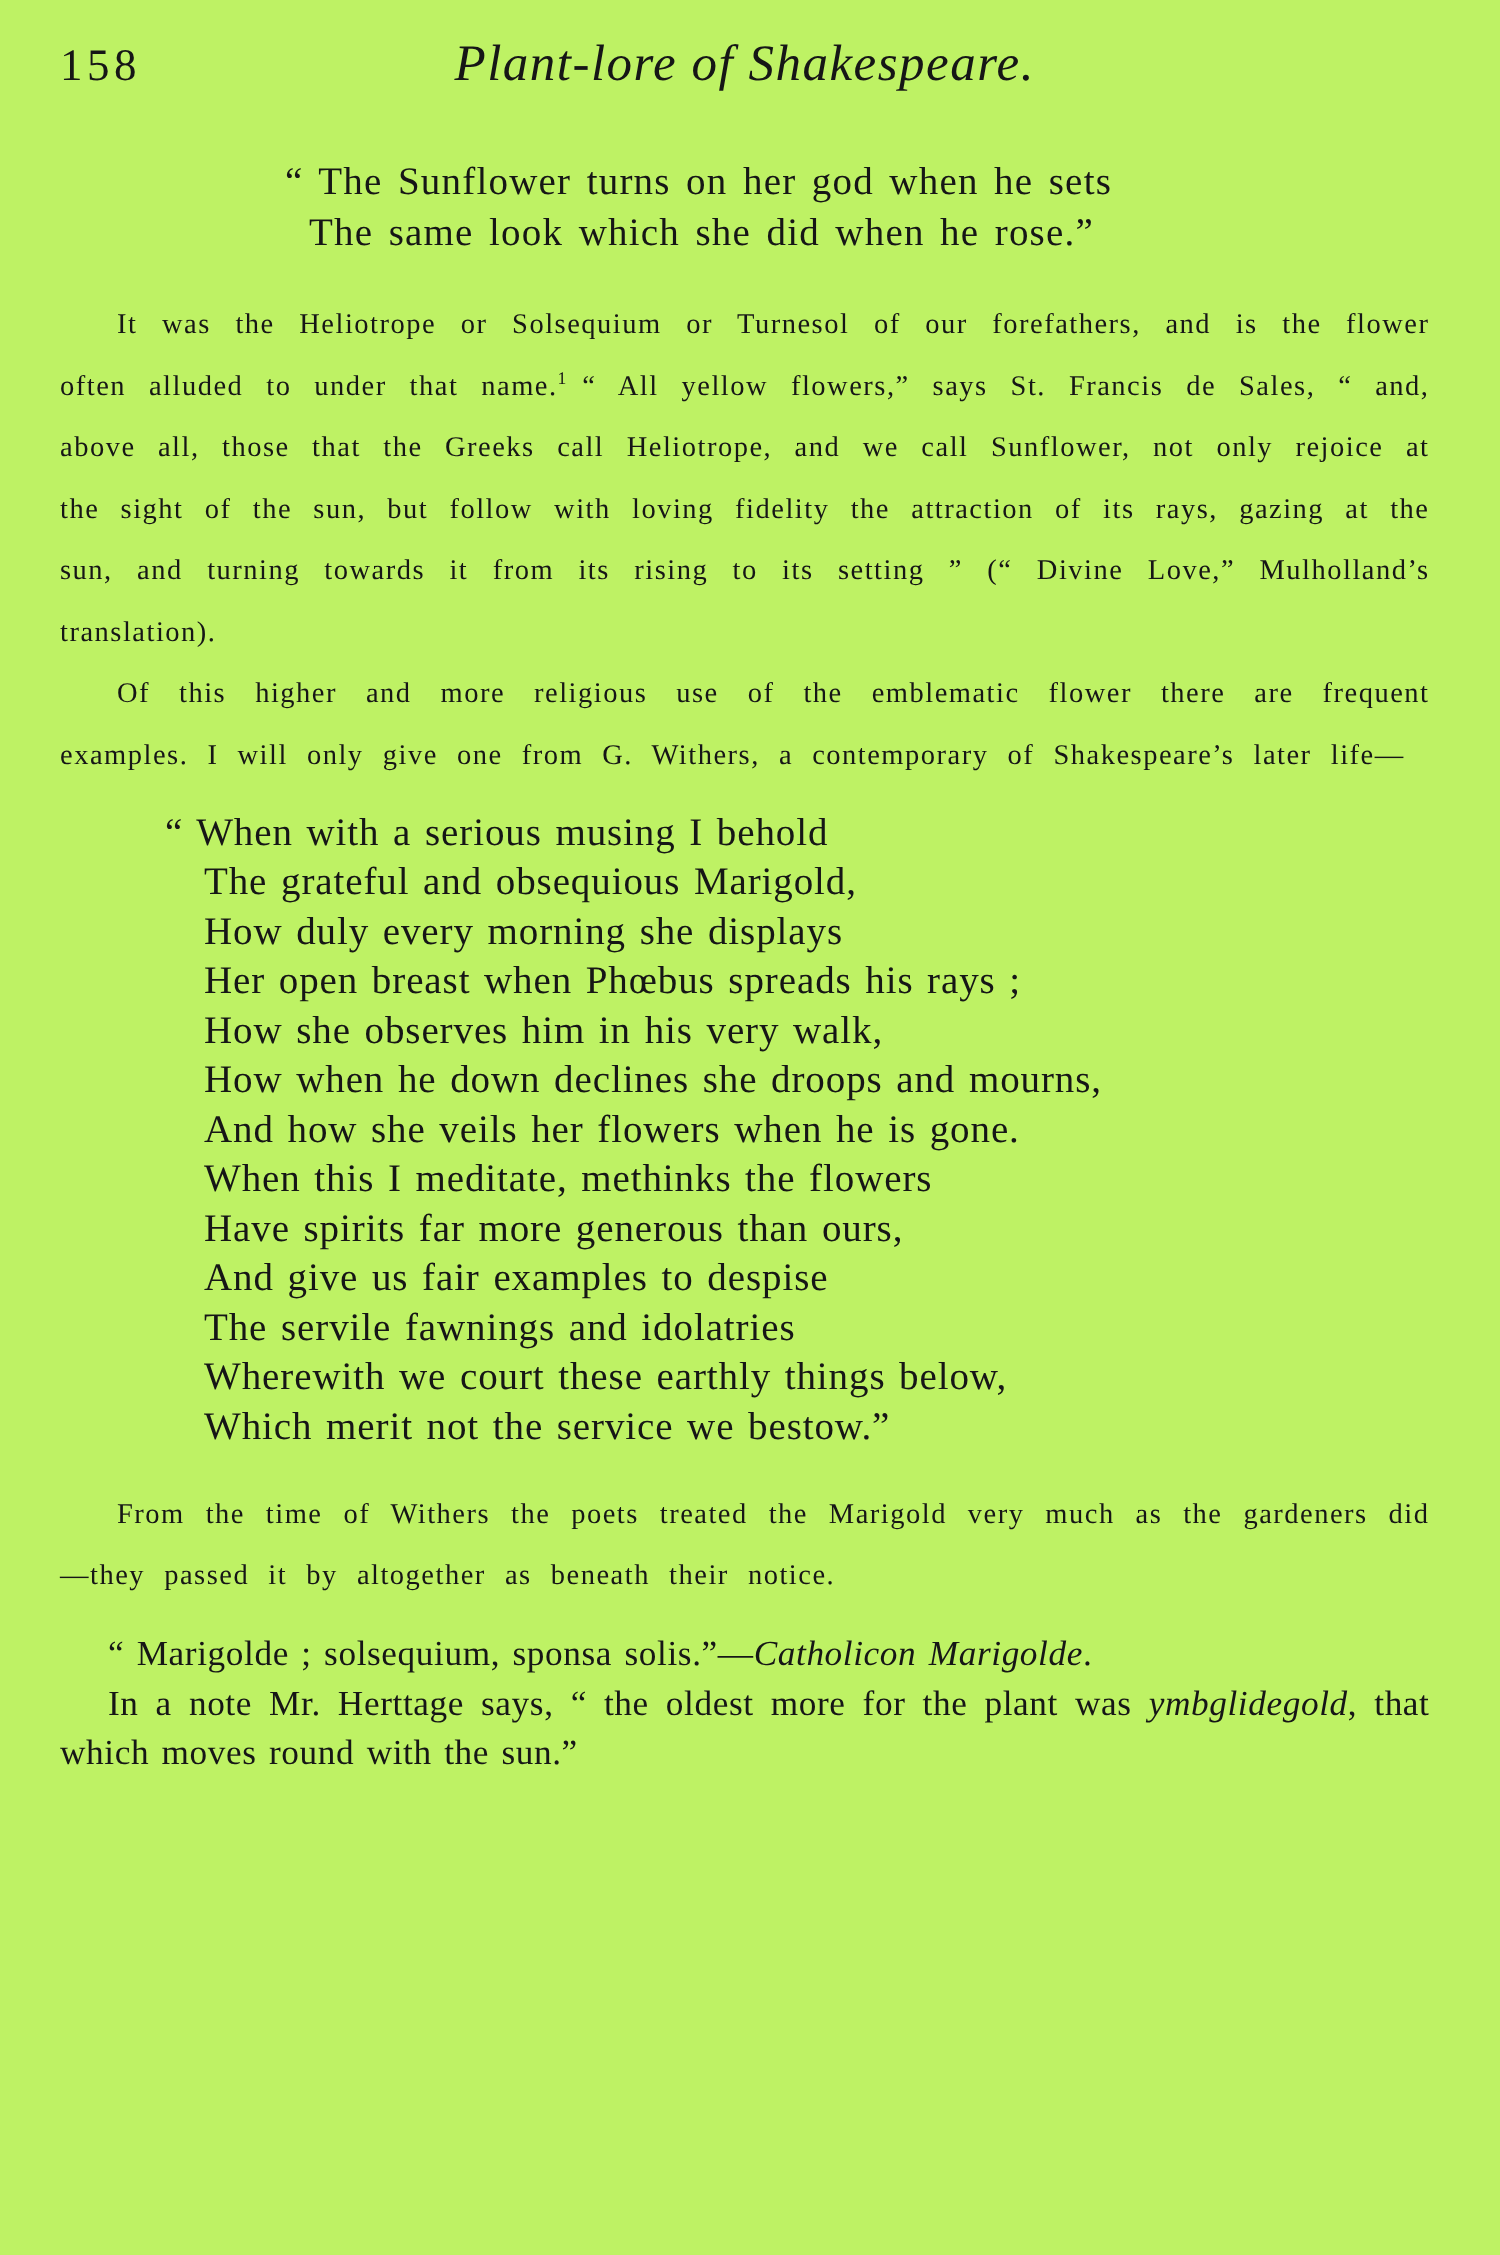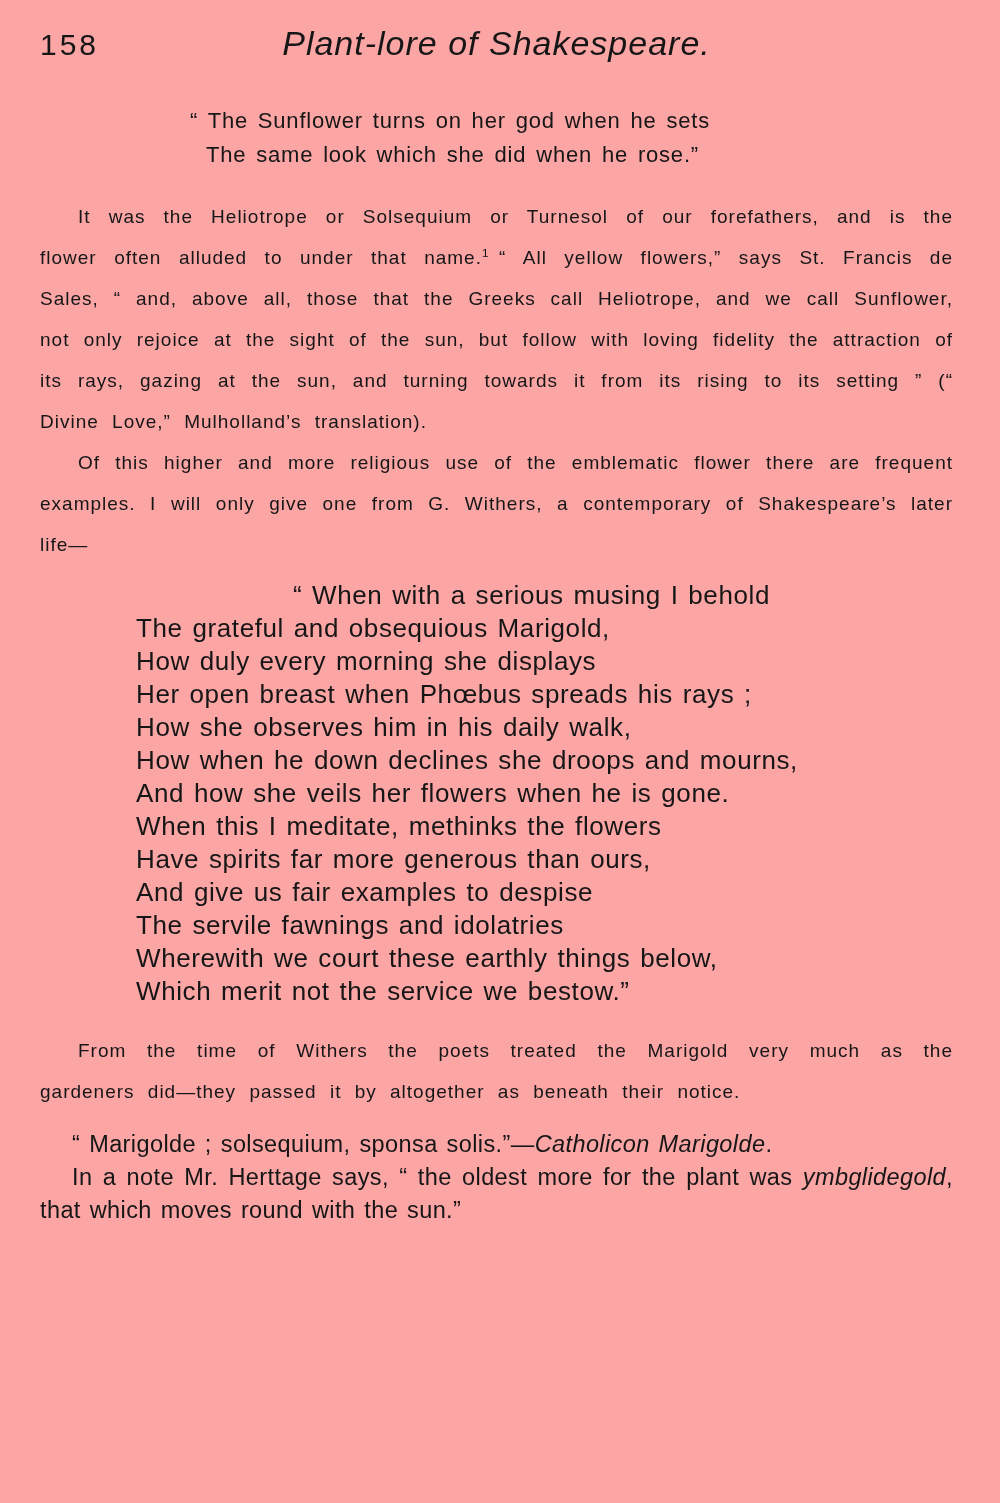--- a/index.html
+++ b/index.html
@@ -2,40 +2,40 @@
 <html><head>
 <meta charset="utf-8">
 <style>
   html, body { margin: 0; padding: 0; background: #ffffff; }
   .page {
     position: relative;
     width: 1000px;
     height: 1503px;
     box-sizing: border-box;
     padding: 24px 47px 0 40px;
-    background: #fca5a5;
+    background: #bef264;
     color: #161616;
-    font-family: Liberation Sans, sans-serif;
+    font-family: Liberation Serif, serif;
     overflow: hidden;
   }
   
   .running-head {
     display: flex;
     align-items: baseline;
     height: 40px;
     font-size: 30px;
   }
   .page-num { width: 130px; letter-spacing: 3px; }
   .head-title { flex: 1; text-align: center; font-style: italic; font-size: 34px; letter-spacing: 1px; }
   .head-spacer { width: 130px; }
 
   
   .epigraph {
     margin: 40px 0 0 150px;
-    font-size: 22px;
+    font-size: 26px;
     line-height: 34px;
     letter-spacing: 0.8px;
     word-spacing: 3px;
   }
   .epigraph-line + .epigraph-line { padding-left: 16px; }
 
   
   .para {
     margin: 0;
     font-size: 19px;
@@ -49,21 +49,21 @@
   .para-3 { margin-top: 22px; }
 
   
   .poem {
     margin: 14px 0 0 96px;
     font-size: 26px;
     line-height: 33px;
     letter-spacing: 0.6px;
     word-spacing: 2px;
   }
-  .poem-line:first-child { text-indent: -26px; text-align: center; }
+  .poem-line:first-child { text-indent: -26px; }
 
   
   .footnotes {
     margin-top: 16px;
     font-size: 23.5px;
     line-height: 33px;
     text-align: justify;
     letter-spacing: 0.4px;
     word-spacing: 2px;
   }
@@ -92,21 +92,21 @@
 
   <p class="para indent para-1"><span>It was the Heliotrope or Solsequium or Turnesol of our forefathers, and is the flower often alluded to under that name.</span><span class="seg-sup">1</span><span> “ All yellow flowers,” says St. Francis de Sales, “ and, above all, those that the Greeks call Heliotrope, and we call Sunflower, not only rejoice at the sight of the sun, but follow with loving fidelity the attraction of its rays, gazing at the sun, and turning towards it from its rising to its setting ” (“ Divine Love,” Mulholland’s translation).</span></p>
 
   <p class="para indent"><span>Of this higher and more religious use of the emblematic flower there are frequent examples.  I will only give one from G. Withers, a contemporary of Shakespeare’s later life—</span></p>
 
   <div class="poem">
       <div class="poem-line">“ When with a serious musing I behold</div>
       <div class="poem-line">The grateful and obsequious Marigold,</div>
       <div class="poem-line">How duly every morning she displays</div>
       <div class="poem-line">Her open breast when Phœbus spreads his rays ;</div>
-      <div class="poem-line">How she observes him in his daily walk,</div>
+      <div class="poem-line">How she observes him in his very walk,</div>
       <div class="poem-line">How when he down declines she droops and mourns,</div>
       <div class="poem-line">And how she veils her flowers when he is gone.</div>
       <div class="poem-line">When this I meditate, methinks the flowers</div>
       <div class="poem-line">Have spirits far more generous than ours,</div>
       <div class="poem-line">And give us fair examples to despise</div>
       <div class="poem-line">The servile fawnings and idolatries</div>
       <div class="poem-line">Wherewith we court these earthly things below,</div>
       <div class="poem-line">Which merit not the service we bestow.”</div>
     </div>
 

